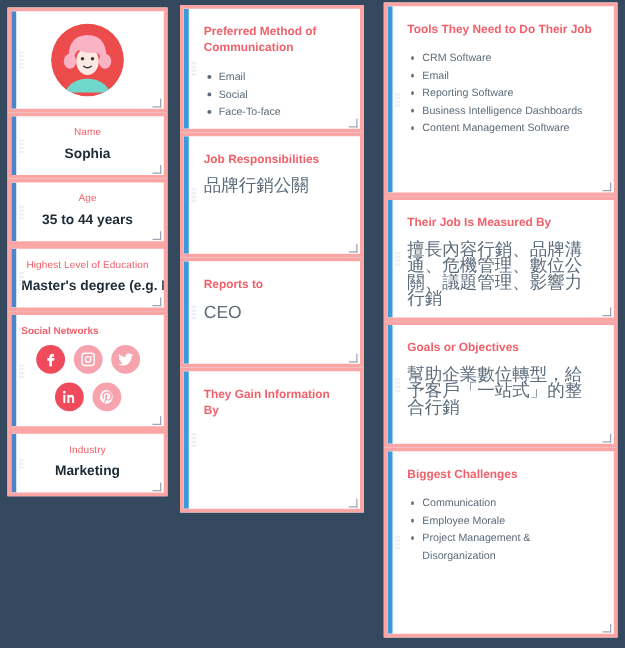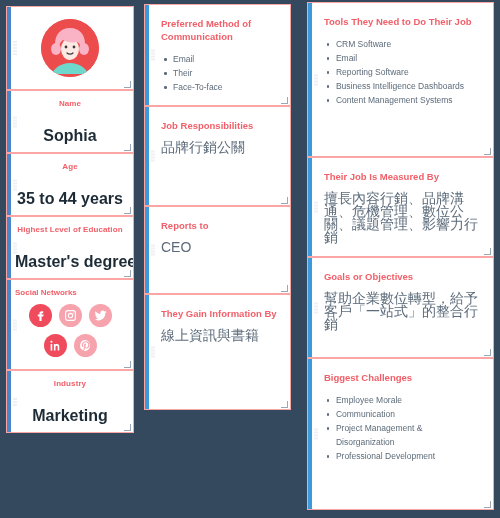--- a/index.html
+++ b/index.html
@@ -28,21 +28,21 @@
     position: relative;
   }
   .col-left   { width: 140px; padding: 6px 6px 0 6px; }
   .col-mid    { width: 176px; padding: 4px 4px 0 4px; }
   .col-right  { width: 220px; padding: 2px 6px 0 0; margin-left: 12px; }
 
   
   .card {
     position: relative;
     background: #ffffff;
-    border: 1px solid #fca5a5;
+    border: 3px solid #fca5a5;
     overflow: hidden;
   }
   .card + .card { margin-top: 0; }
 
   
   .accent {
     position: absolute;
     left: 0;
     top: 0;
     bottom: 0;
@@ -83,30 +83,30 @@
 
   
   .lcard {
     padding: 7px 8px 9px 8px;
     text-align: center;
     min-height: 38px;
   }
   .lcard .lbl {
     color: #f1606a;
     font-size: 8px;
-    font-weight: bold;
+    font-weight: normal;
     letter-spacing: .1px;
     line-height: 12px;
   }
   .lcard .val {
     color: #1d2b36;
-    font-size: 16px;
+    font-size: 11px;
     font-weight: bold;
     line-height: 15px;
-    margin-top: 18px;
+    margin-top: 4px;
     white-space: nowrap;
   }
 
   .avatar-card {
     height: 84px;
     display: flex;
     align-items: center;
     justify-content: center;
   }
   .avatar {
@@ -310,21 +310,21 @@
       <div class="accent accent-lightblue"></div>
       <div class="grip">
           <i></i>
           <i></i>
           <i></i>
           <i></i>
         </div>
       <div class="title">Preferred Method of Communication</div>
       <ul>
         <li>Email</li>
-        <li>Their</li>
+        <li>Social</li>
         <li>Face-To-face</li>
       </ul>
       <div class="resize"></div>
     </div>
 
     <div class="card ccard" style="height:100px">
       <div class="accent accent-lightblue"></div>
       <div class="grip">
           <i></i>
           <i></i>
@@ -351,21 +351,20 @@
 
     <div class="card ccard" style="height:116px">
       <div class="accent accent-lightblue"></div>
       <div class="grip">
           <i></i>
           <i></i>
           <i></i>
           <i></i>
         </div>
       <div class="title">They Gain Information By</div>
-      <div class="body cjk">線上資訊與書籍</div>
       <div class="resize"></div>
     </div>
 
   </div>
 
   <div class="col col-right">
 
     <div class="card ccard" style="height:155px">
       <div class="accent accent-lightblue"></div>
       <div class="grip">
@@ -373,21 +372,21 @@
           <i></i>
           <i></i>
           <i></i>
         </div>
       <div class="title">Tools They Need to Do Their Job</div>
       <ul>
         <li>CRM Software</li>
         <li>Email</li>
         <li>Reporting Software</li>
         <li>Business Intelligence Dashboards</li>
-        <li>Content Management Systems</li>
+        <li>Content Management Software</li>
       </ul>
       <div class="resize"></div>
     </div>
 
     <div class="card ccard" style="height:100px">
       <div class="accent accent-lightblue"></div>
       <div class="grip">
           <i></i>
           <i></i>
           <i></i>
@@ -414,23 +413,22 @@
     <div class="card ccard" style="height:152px">
       <div class="accent accent-lightblue"></div>
       <div class="grip">
           <i></i>
           <i></i>
           <i></i>
           <i></i>
         </div>
       <div class="title">Biggest Challenges</div>
       <ul>
+        <li>Communication</li>
         <li>Employee Morale</li>
-        <li>Communication</li>
         <li>Project Management &amp; Disorganization</li>
-        <li>Professional Development</li>
       </ul>
       <div class="resize"></div>
     </div>
 
   </div>
 
 </div>
 
 </body></html>

